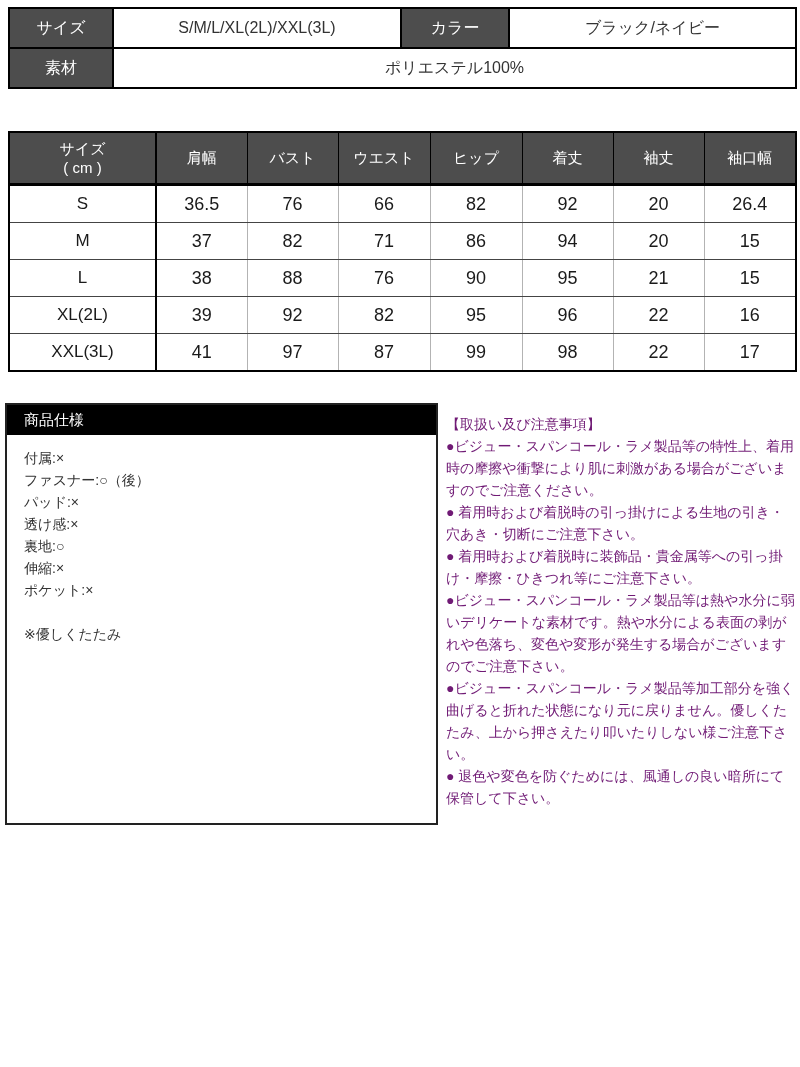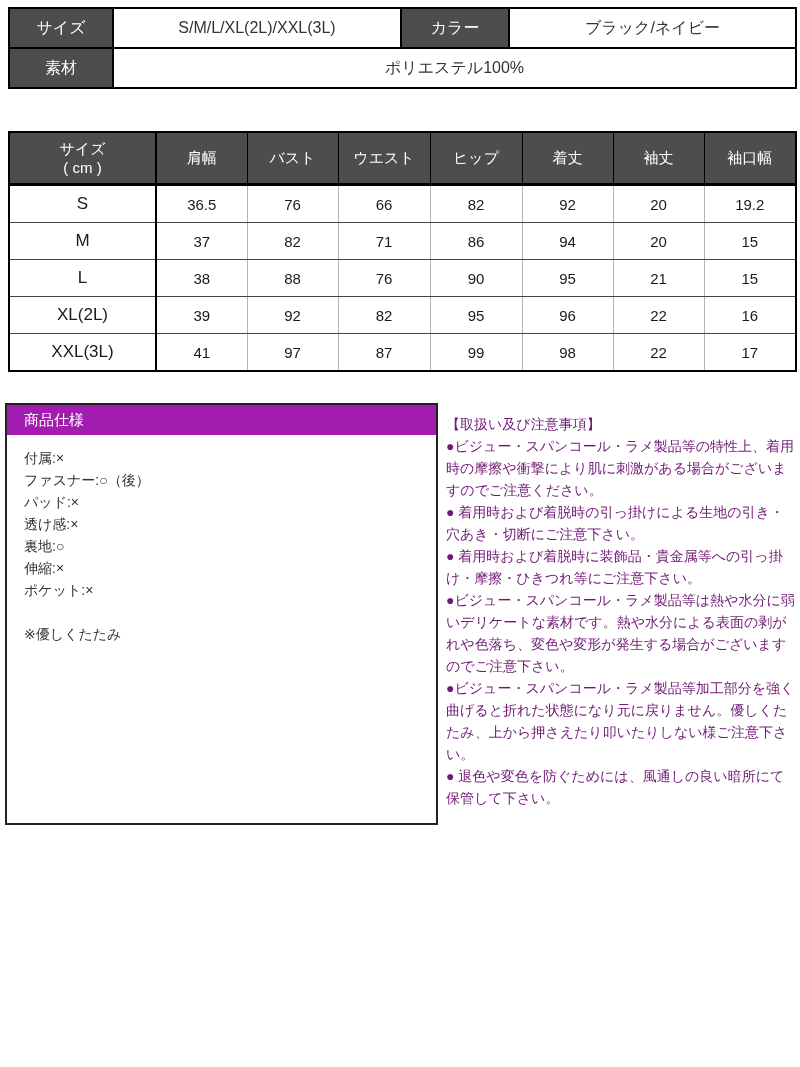--- a/index.html
+++ b/index.html
@@ -32,36 +32,36 @@
   }
   .size-table th{
     background:#4d4d4d;color:#fff;font-weight:normal;
     border:1px solid #000;border-bottom:3px solid #000;
     height:48px;font-size:15px;text-align:center;vertical-align:middle;
   }
   .size-table th.col-size{border-right:2px solid #000;}
   .size-table td{
     border-top:1px solid #444;border-bottom:1px solid #444;
     border-left:1px solid #b3b3b3;border-right:1px solid #b3b3b3;
-    height:34px;font-size:15px;color:#1a1a1a;
+    height:34px;font-size:18px;color:#1a1a1a;
     text-align:center;vertical-align:middle;background:#fff;
   }
   .size-table td.row-size{border-right:2px solid #000;font-size:17px;}
   .size-table{border:2px solid #000;outline:none;}
   .size-table tr td:first-child{border-left:2px solid #000;}
   .size-table tr td:last-child{border-right:2px solid #000;}
   .size-table tr:last-child td{border-bottom:2px solid #000;}
 
   
   .left-panel{
     position:absolute;left:5px;top:403px;width:429px;height:418px;
     border:2px solid #222;background:#fff;
   }
   .panel-header{
-    height:30px;line-height:30px;background:#a21caf;color:#fff;
+    height:30px;line-height:30px;background:#000000;color:#fff;
     font-size:15px;padding-left:17px;
   }
   .panel-body{
     padding:12px 18px 0 17px;font-size:14px;line-height:22px;color:#333;
   }
   .panel-body .spacer{height:22px;}
 
   
   .notice{
     position:absolute;left:446px;top:413px;width:351px;
@@ -119,21 +119,21 @@
     <th>袖口幅</th>
   </tr>
   <tr>
     <td class="row-size">S</td>
     <td>36.5</td>
     <td>76</td>
     <td>66</td>
     <td>82</td>
     <td>92</td>
     <td>20</td>
-    <td>19.2</td>
+    <td>26.4</td>
   </tr>
   <tr>
     <td class="row-size">M</td>
     <td>37</td>
     <td>82</td>
     <td>71</td>
     <td>86</td>
     <td>94</td>
     <td>20</td>
     <td>15</td>

